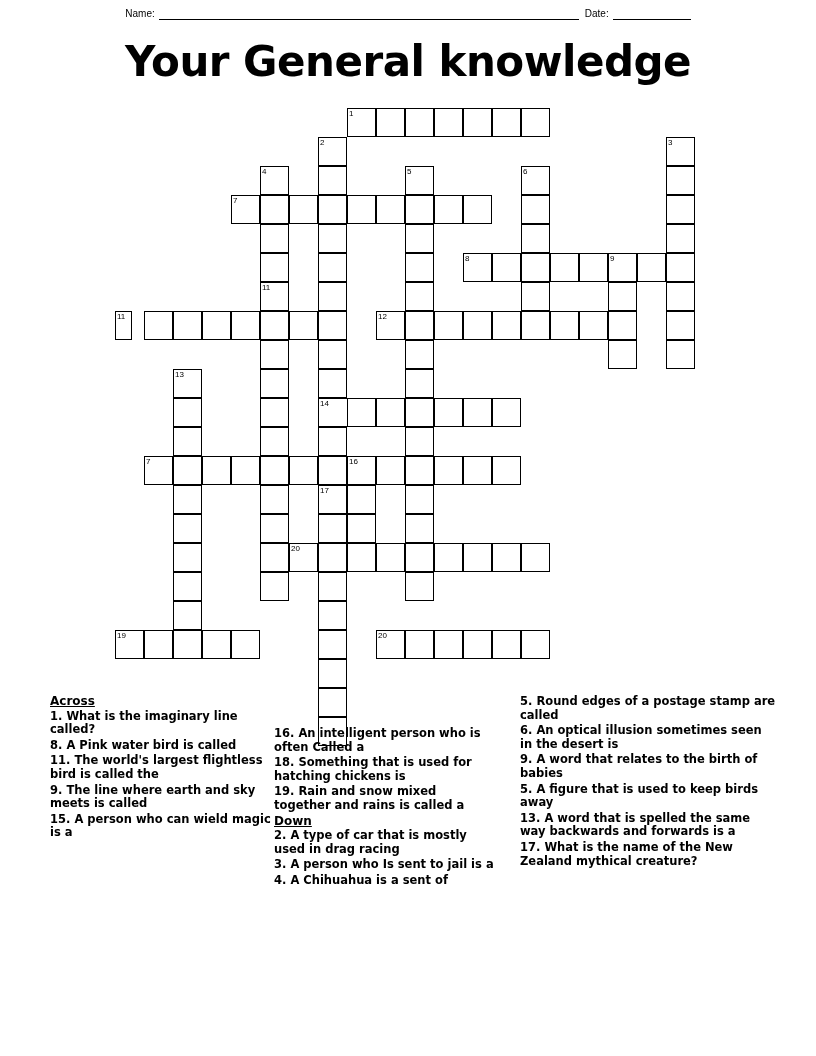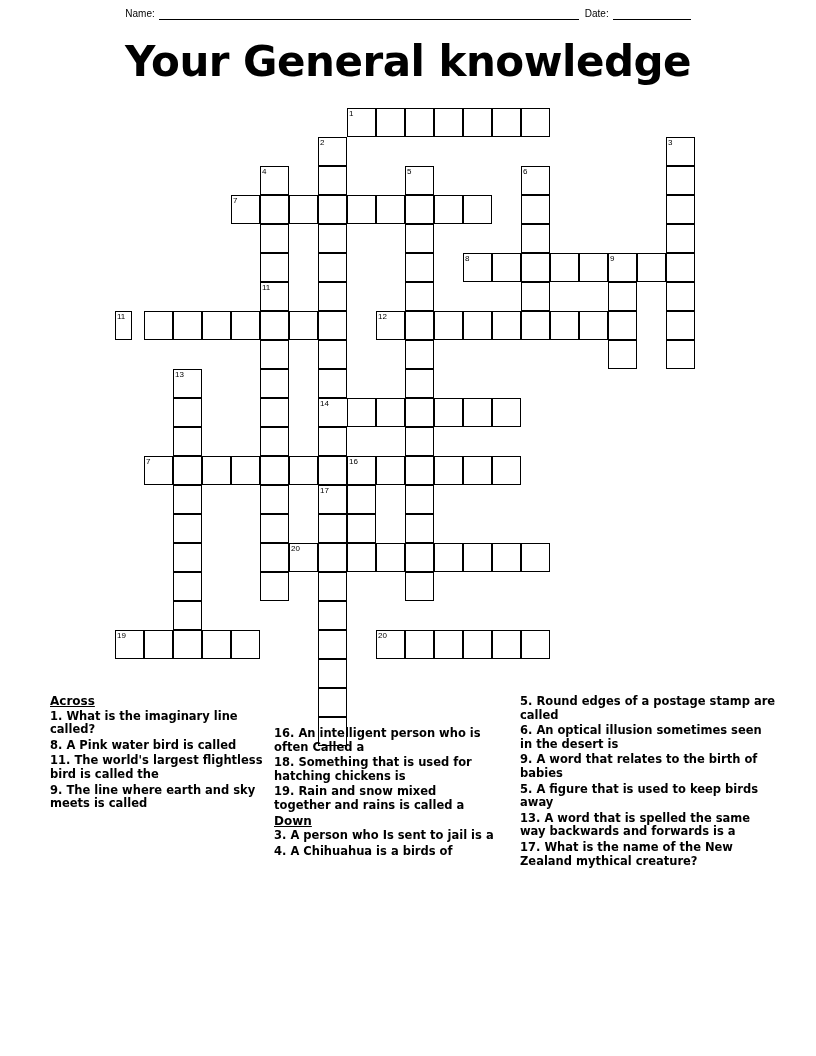--- a/index.html
+++ b/index.html
@@ -308,28 +308,30 @@
     <div class="cell" style="left: 521px; top: 526px; width: 29px; height: 29px;"></div>
   </div>
 
 <div id="clues">
   <div class="clue-col col-1">
       <div class="clue-head">Across</div>
       <div class="clue"><span class="cnum">1. </span><span>What is the imaginary line called?</span></div>
       <div class="clue"><span class="cnum">8. </span><span>A Pink water bird is called</span></div>
       <div class="clue"><span class="cnum">11. </span><span>The world's largest flightless bird is called the</span></div>
       <div class="clue"><span class="cnum">9. </span><span>The line where earth and sky meets is called</span></div>
+      <div class="clue"><span class="cnum">15. </span><span>A person who can wield magic is a</span></div>
     </div>
   <div class="clue-col col-2">
       <div class="clue"><span class="cnum">16. </span><span>An intelligent person who is often Called a</span></div>
       <div class="clue"><span class="cnum">18. </span><span>Something that is used for hatching chickens is</span></div>
       <div class="clue"><span class="cnum">19. </span><span>Rain and snow mixed together and rains is called a</span></div>
       <div class="clue-head">Down</div>
+      <div class="clue"><span class="cnum">2. </span><span>A type of car that is mostly used in drag racing</span></div>
       <div class="clue"><span class="cnum">3. </span><span>A person who Is sent to jail is a</span></div>
-      <div class="clue"><span class="cnum">4. </span><span>A Chihuahua is a birds of</span></div>
+      <div class="clue"><span class="cnum">4. </span><span>A Chihuahua is a sent of</span></div>
     </div>
   <div class="clue-col col-3">
       <div class="clue"><span class="cnum">5. </span><span>Round edges of a postage stamp are called</span></div>
       <div class="clue"><span class="cnum">6. </span><span>An optical illusion sometimes seen in the desert is</span></div>
       <div class="clue"><span class="cnum">9. </span><span>A word that relates to the birth of babies</span></div>
       <div class="clue"><span class="cnum">5. </span><span>A figure that is used to keep birds away</span></div>
       <div class="clue"><span class="cnum">13. </span><span>A word that is spelled the same way backwards and forwards is a</span></div>
       <div class="clue"><span class="cnum">17. </span><span>What is the name of the New Zealand mythical creature?</span></div>
     </div>
 </div>

